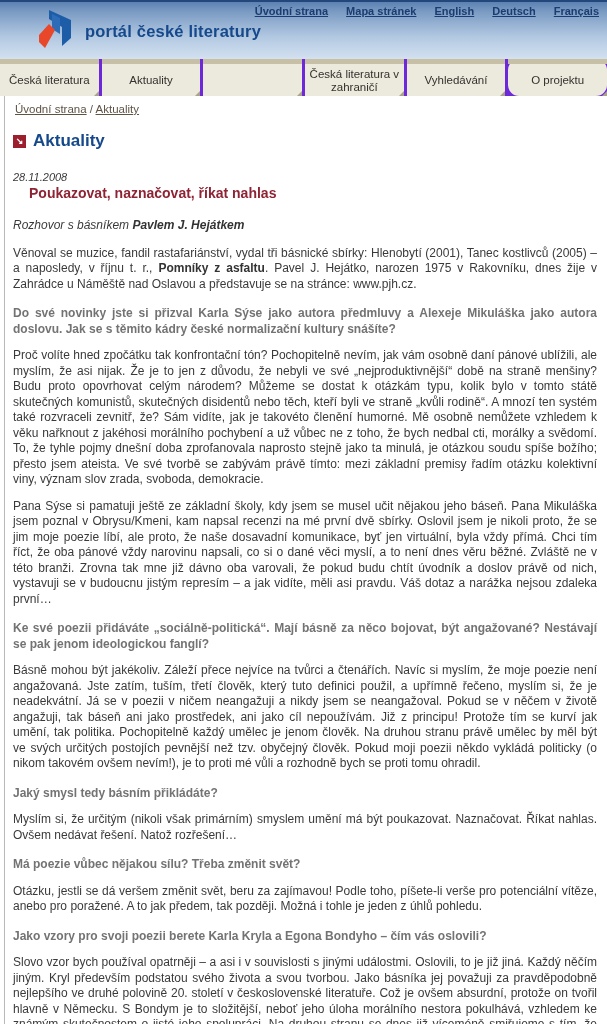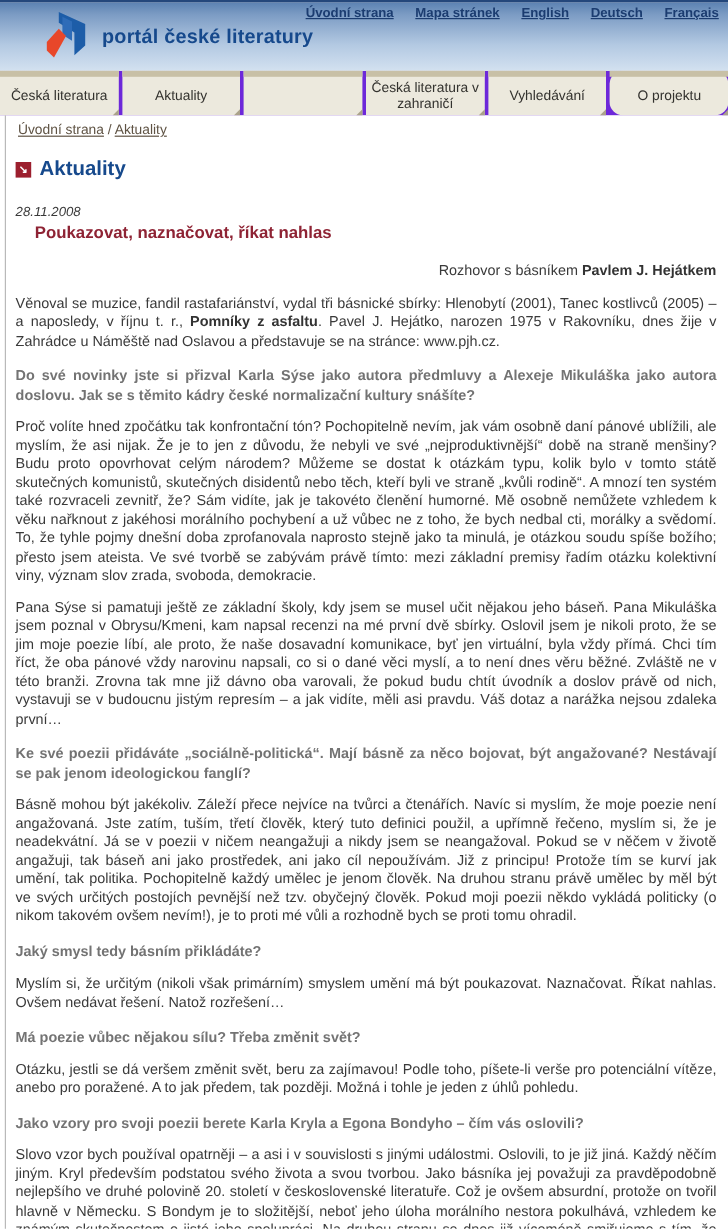--- a/index.html
+++ b/index.html
@@ -46,21 +46,21 @@
   
   .section-head { display:flex; align-items:center; margin:6px 0 20px; }
   .section-icon {
     width:13px; height:13px; background:#9c1f2e; color:#ffffff;
     font-size:9px; line-height:13px; text-align:center; margin-right:7px; font-weight:bold;
   }
   .section-title { color:#16498c; font-size:17px; font-weight:bold; }
   .date { font-size:11px; color:#3a3a3a; margin-bottom:2px;font-style:italic; }
   .article-title { font-size:14px; font-weight:bold; color:#8e2334; margin:0 16px 17px; }
   p { font-size:12px; line-height:15.5px; text-align:justify; margin:0 0 11px; }
-  .intro { margin-bottom:12px; text-align:right; }
+  .intro { margin-bottom:12px; text-align:left;font-style:italic; }
   .question { font-weight:bold; color:#737373; margin:14px 0 11px; }
   b, strong { color:#333; }
 </style>
 </head>
 <body>
 
 <div class="header">
   <div class="top-links">
     <a>Úvodní strana</a>
     <a>Mapa stránek</a>

